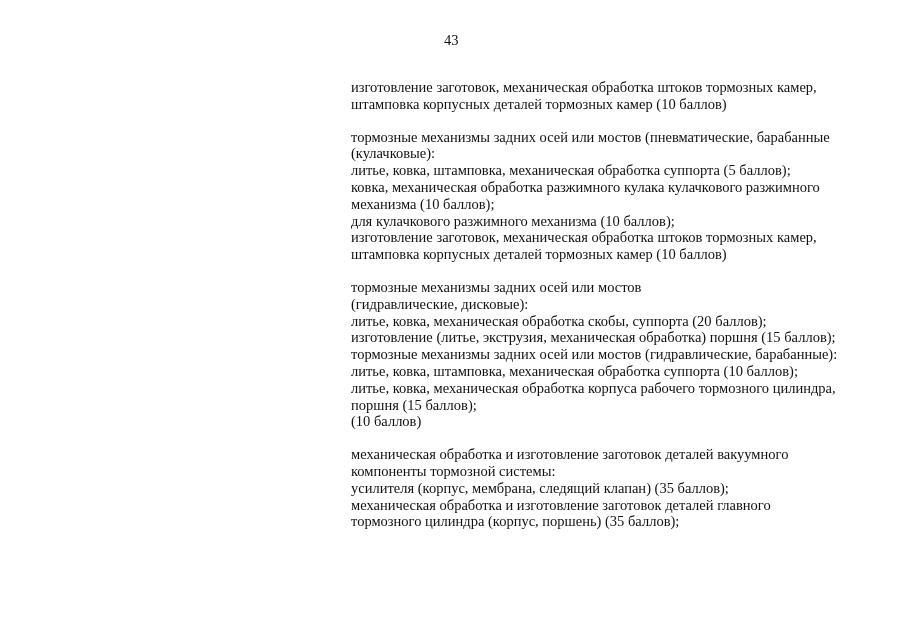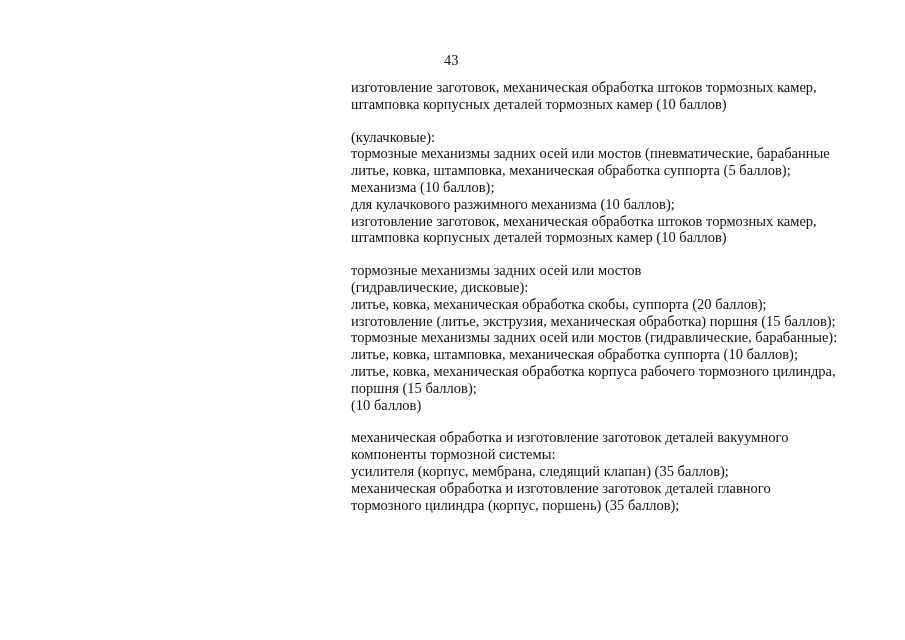--- a/index.html
+++ b/index.html
@@ -11,21 +11,21 @@
       width: 905px;
       height: 640px;
       position: relative;
       overflow: hidden;
       font-family: "Liberation Serif", "DejaVu Serif", serif;
       color: #111111;
     }
     .page-number {
       position: absolute;
       left: 444px;
-      top: 52px;
+      top: 32px;
       font-size: 14.5px;
       line-height: 17px;
     }
     .content {
       position: absolute;
       left: 351px;
       top: 79px;
       width: 540px;
       font-size: 14.5px;
       line-height: 16.8px;
@@ -44,23 +44,24 @@
 <div class="page-number">43</div>
 
 <div class="content">
 
   <div class="block">
     <span class="line">изготовление заготовок, механическая обработка штоков тормозных камер,</span>
     <span class="line">штамповка корпусных деталей тормозных камер (10 баллов)</span>
   </div>
 
   <div class="block">
+    <span class="line">тормозные механизмы задних осей или мостов (пневматические, барабанные</span>
     <span class="line">(кулачковые):</span>
-    <span class="line">тормозные механизмы задних осей или мостов (пневматические, барабанные</span>
     <span class="line">литье, ковка, штамповка, механическая обработка суппорта (5 баллов);</span>
+    <span class="line">ковка, механическая обработка разжимного кулака кулачкового разжимного</span>
     <span class="line">механизма (10 баллов);</span>
     <span class="line">для кулачкового разжимного механизма (10 баллов);</span>
     <span class="line">изготовление заготовок, механическая обработка штоков тормозных камер,</span>
     <span class="line">штамповка корпусных деталей тормозных камер (10 баллов)</span>
   </div>
 
   <div class="block">
     <span class="line">тормозные механизмы задних осей или мостов</span>
     <span class="line">(гидравлические, дисковые):</span>
     <span class="line">литье, ковка, механическая обработка скобы, суппорта (20 баллов);</span>

